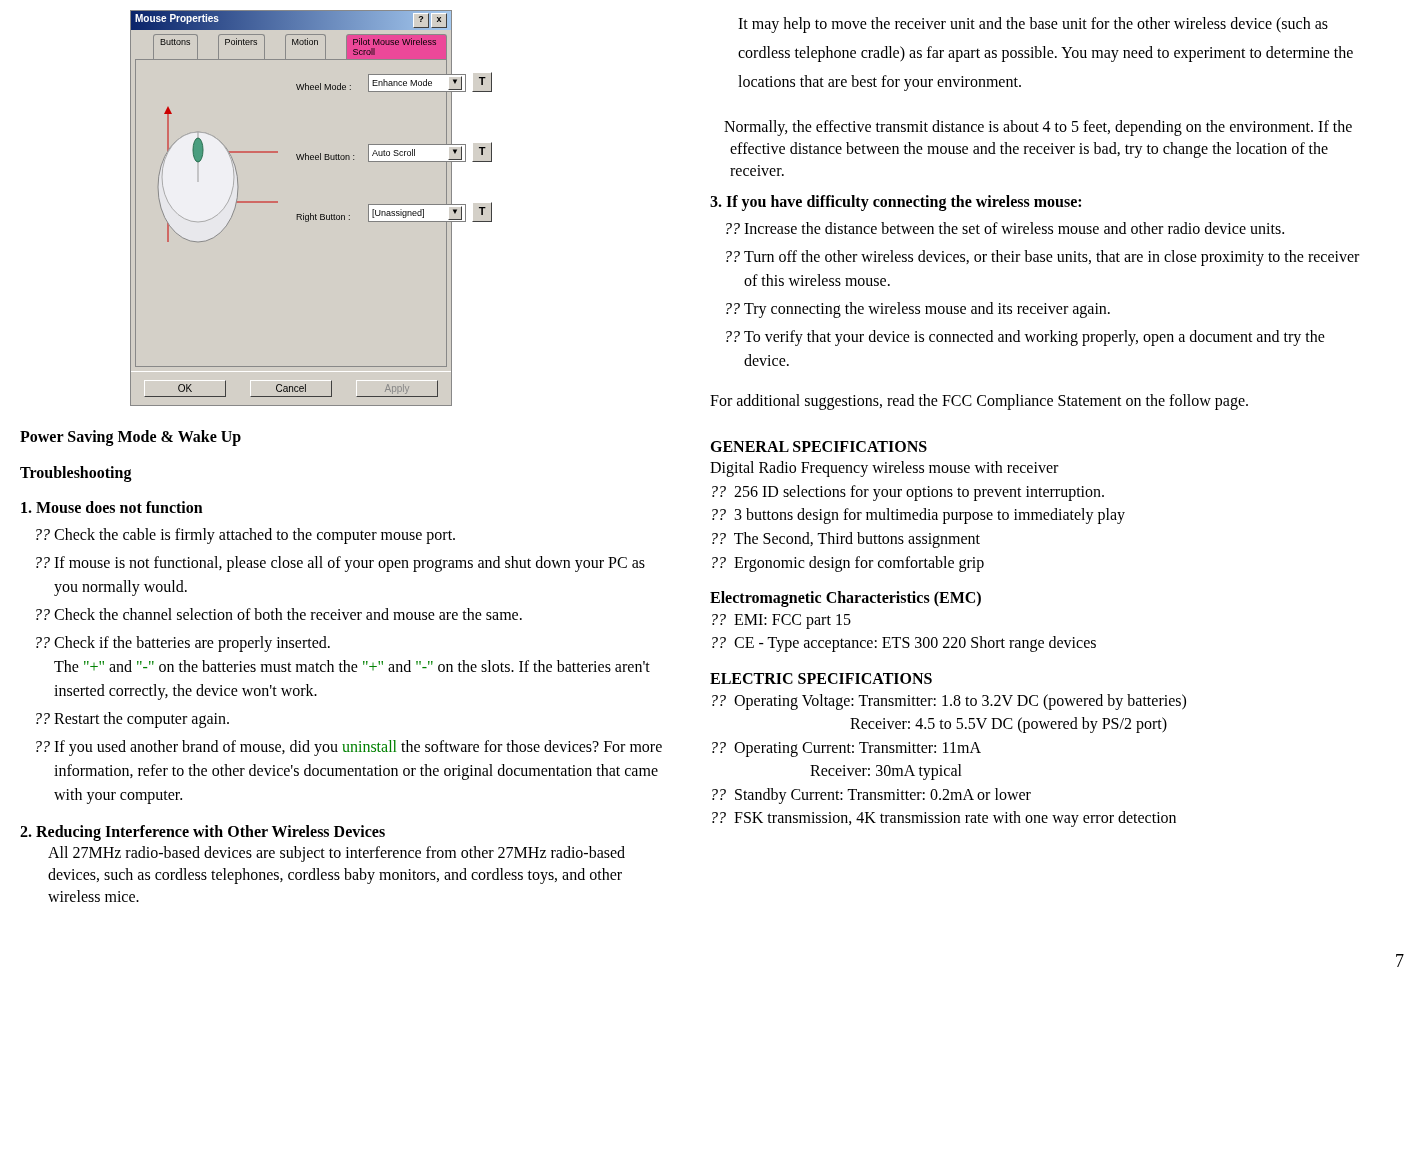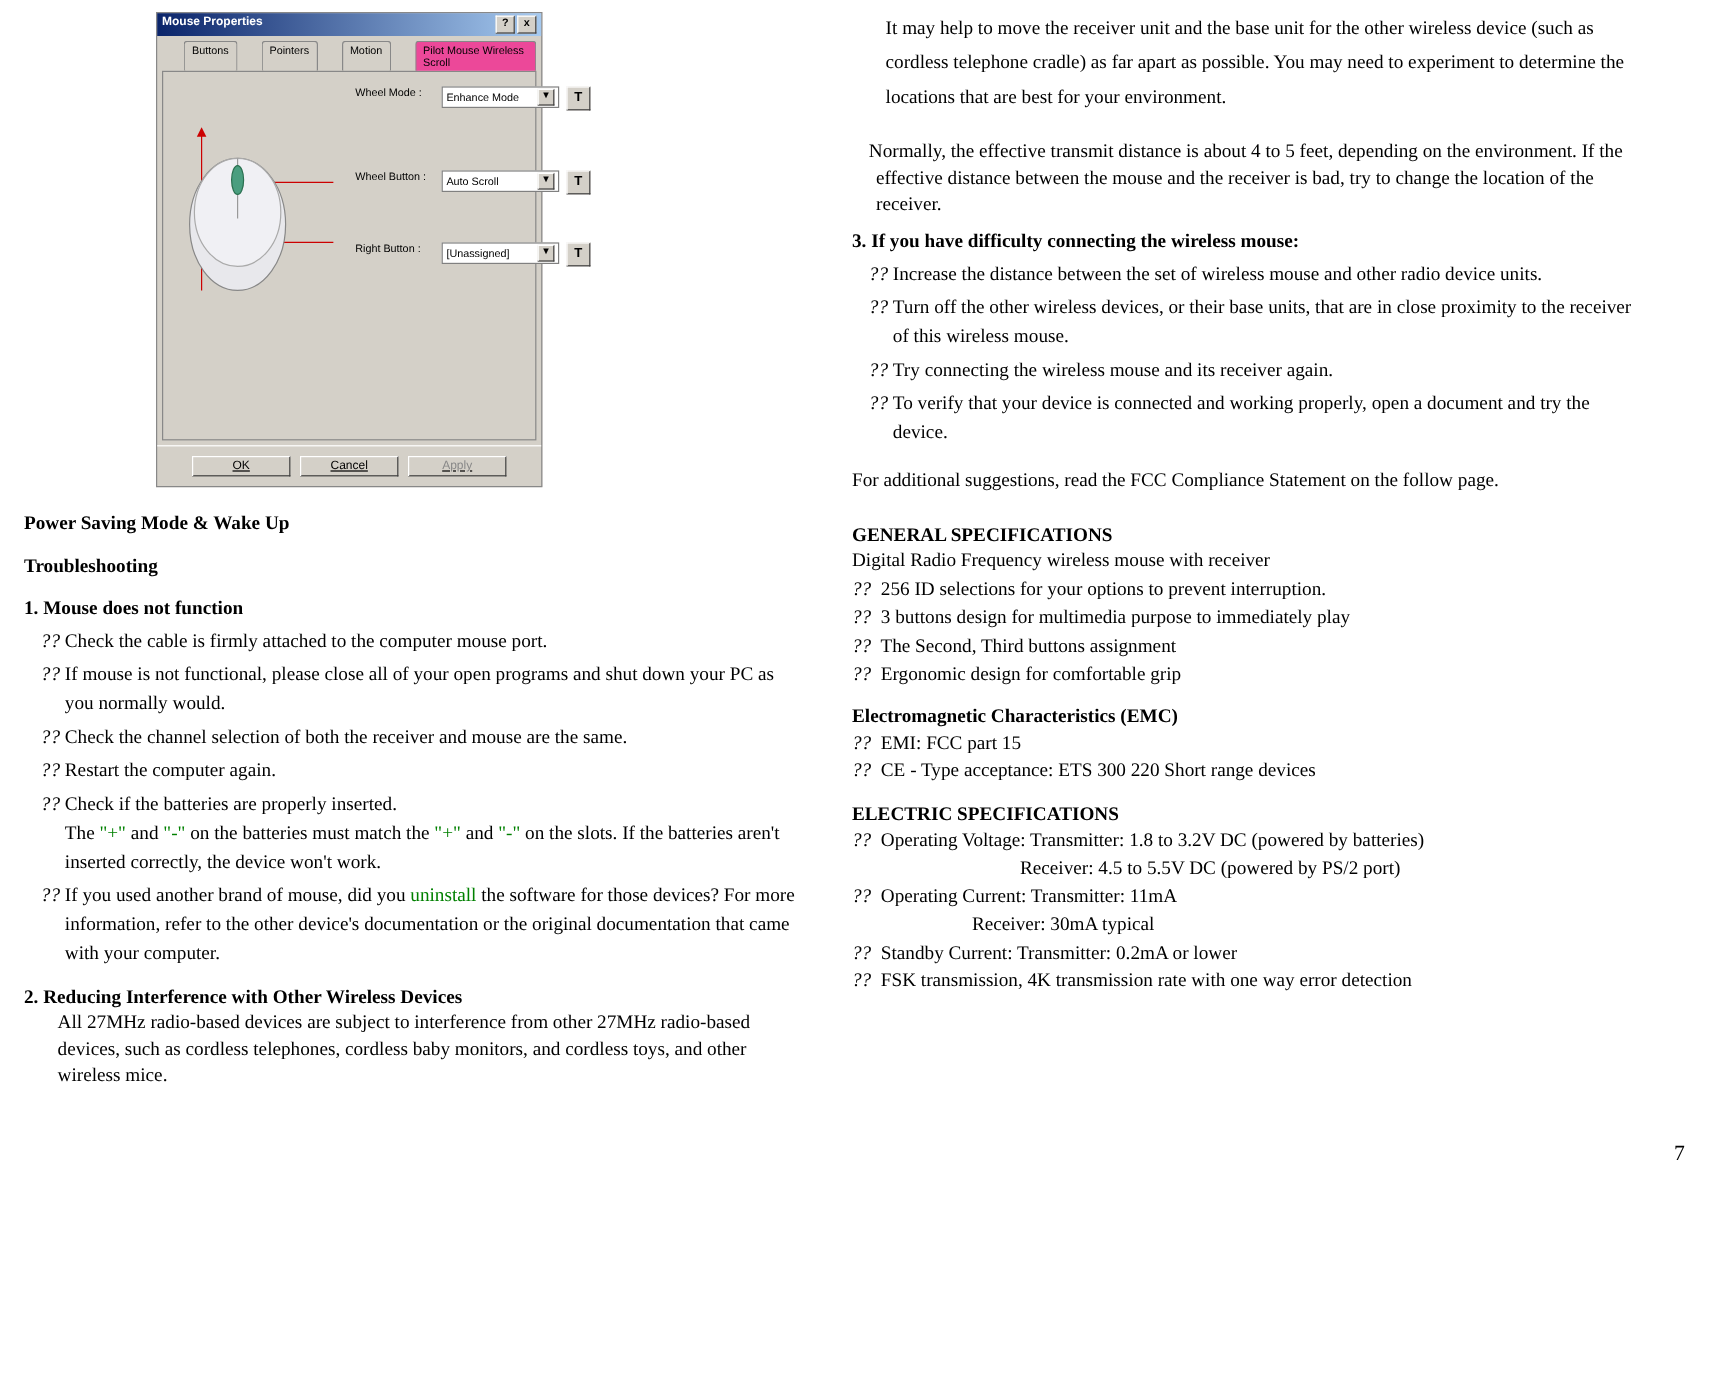--- a/index.html
+++ b/index.html
@@ -70,21 +70,21 @@
     z-index: 2;
   }
   .panel {
     border: 1px solid #888;
     margin: 0 4px 4px 4px;
     padding: 8px;
     background: #d4d0c8;
     min-height: 290px;
     position: relative;
   }
-  .row { display:flex; align-items:flex-start; gap:6px; margin-bottom:6px; }
+  .row { display:flex; align-items:flex-end; gap:6px; margin-bottom:6px; }
   .lbl { font-size:9px; min-width:66px; }
   .dropdown {
     border:1px solid #808080;
     background:#fff;
     padding:1px 3px;
     font-size:9px;
     display:inline-flex;
     align-items:center;
     justify-content:space-between;
     min-width:90px;
@@ -101,22 +101,22 @@
   }
   .mousebox {
     position: absolute;
     left: 12px; top: 42px;
     width: 130px; height: 150px;
   }
   .mousebox svg { width:100%; height:100%; }
   .rightcontrols { position:absolute; left:160px; top:12px; }
   .rightcontrols .row { margin-bottom:40px; }
   .dlgbuttons {
-    display:flex; justify-content:center; gap:8px;
-    padding:8px; border-top: 1px solid #fff; text-decoration: underline;
+    display:flex; justify-content:center; gap:24px;
+    padding:8px; border-top: 1px solid #fff;
   }
   .dlgbtn {
     min-width:60px;padding:2px 10px;font-size:10px;
     background:#d4d0c8;
     border:1px solid #fff;border-right-color:#404040;border-bottom-color:#404040;
     text-align:center;
   }
   .dlgbtn.disabled { color:#888; }
   h4, .bold { font-weight:bold; margin:0; }
   p { margin: 0 0 2px 0; line-height:1.35; }
@@ -206,24 +206,24 @@
 
     <div class="section">
       <p class="bold">Troubleshooting</p>
     </div>
 
     <div class="section">
       <p class="bold">1. Mouse does not function</p>
       <p class="bulleted"><span class="bullet">??</span><span>Check the cable is firmly attached to the computer mouse port.</span></p>
       <p class="bulleted"><span class="bullet">??</span><span>If mouse is not functional, please close all of your open programs and shut down your PC as you normally would.</span></p>
       <p class="bulleted"><span class="bullet">??</span><span>Check the channel selection of both the receiver and mouse are the same.</span></p>
-      <p class="bulleted"><span class="bullet">??</span><span>Restart the computer again.</span></p>
       <p class="bulleted"><span class="bullet">??</span><span>Check if the batteries are properly inserted.</span><br>
         <span>The </span><span class="green">"+"</span><span> and </span><span class="green">"-"</span><span> on the batteries must match the </span><span class="green">"+"</span><span> and </span><span class="green">"-"</span><span> on the slots. If the batteries aren't inserted correctly, the device won't work.</span>
       </p>
+      <p class="bulleted"><span class="bullet">??</span><span>Restart the computer again.</span></p>
       <p class="bulleted"><span class="bullet">??</span><span>If you used another brand of mouse, did you </span><span class="green">uninstall</span><span> the software for those devices? For more information, refer to the other device's documentation or the original documentation that came with your computer.</span></p>
     </div>
 
     <div class="section">
       <p class="bold">2. Reducing Interference with Other Wireless Devices</p>
       <p class="indent">All 27MHz radio-based devices are subject to interference from other 27MHz radio-based devices, such as cordless telephones, cordless baby monitors, and cordless toys, and other wireless mice.</p>
     </div>
 
   </div>
 

